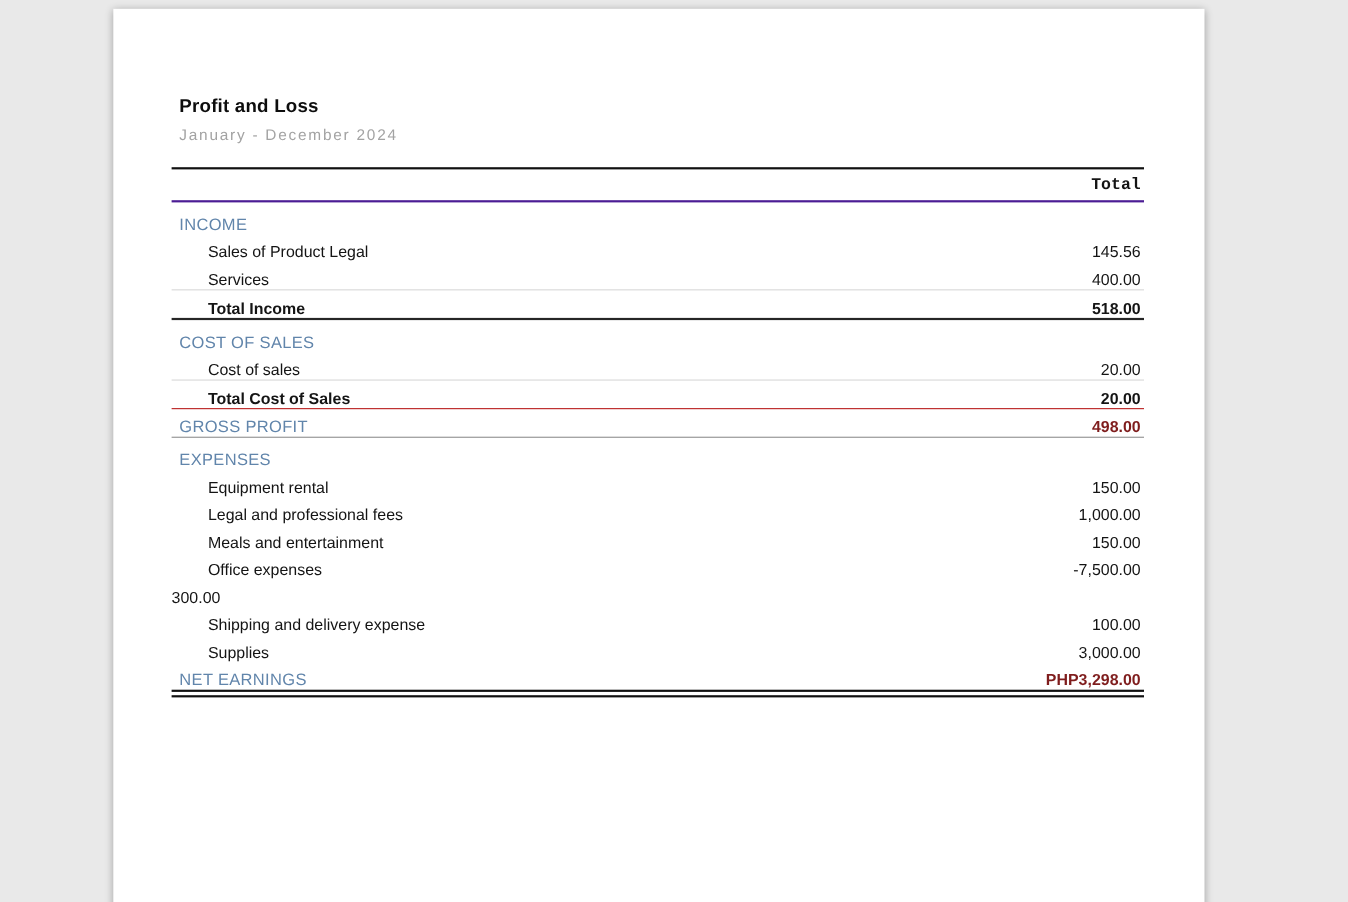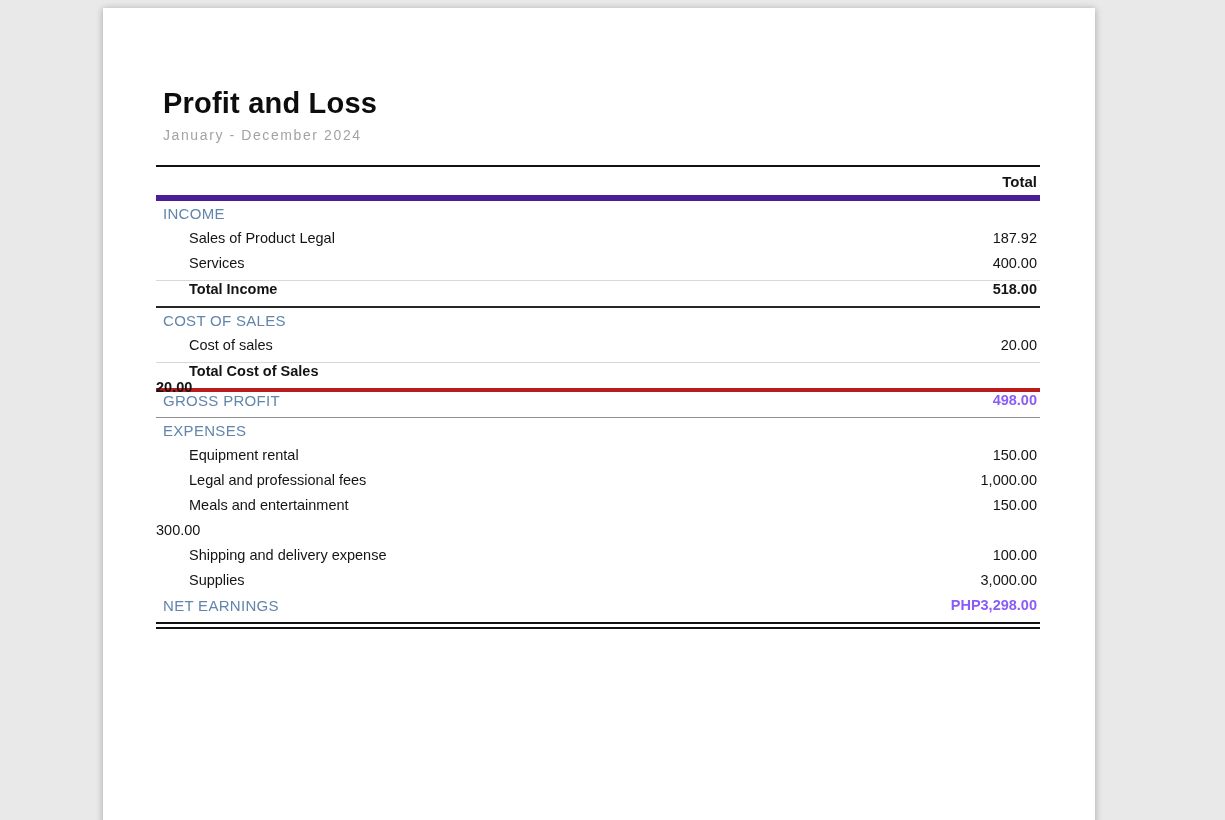--- a/index.html
+++ b/index.html
@@ -27,49 +27,50 @@
   }
   .content {
     margin-left: 53px;
     margin-right: 55px;
     padding-top: 79px;
     color: #141414;
   }
   .report-title {
     margin: 0;
     padding-left: 7px;
-    font-size: 29px;
+    font-size: 17px;
     font-weight: bold;
     color: #0d0d0d;
     letter-spacing: 0.2px;
   }
   .report-subtitle {
     margin-top: 7px;
     padding-left: 7px;
     padding-bottom: 22px;
     font-size: 14px;
     color: #a3a3a3;
     letter-spacing: 1.6px;
     border-bottom: 2.5px solid #111111;
   }
   .header-row {
     display: flex;
     justify-content: flex-end;
     align-items: center;
     height: 28px;
-    border-bottom: 6px solid #4c1d95;
+    border-bottom: 2px solid #4c1d95;
     font-size: 15px;
     font-weight: bold;
     padding-right: 3px;
+    font-family: Liberation Mono, monospace;
   }
   .rows { }
   .row {
     display: flex;
     justify-content: space-between;
-    align-items: flex-start;
+    align-items: flex-end;
     height: 25px;
     font-size: 14.5px;
   }
   .row .label {
     padding-left: 7px;
     white-space: nowrap;
   }
   .row .value {
     padding-right: 3px;
     white-space: nowrap;
@@ -85,36 +86,35 @@
   .row.section .label {
     color: var(--section-color, #6185ab);
     letter-spacing: 0.3px;
   }
   .row.total {
     font-weight: bold;
     border-top: 1px solid #d8d8d8;
     border-bottom: 2px solid #262626;
   }
   .row.total.before-summary {
-    border-bottom: 4px solid #b91c1c;
-    flex-direction: column;
+    border-bottom: 1px solid #b91c1c;
   }
   .row.summary {
     border-bottom: 1.5px solid #8f8f8f;
     margin-bottom: 2px;
     font-size: 15px;
   }
   .row.summary .label {
     color: var(--section-color, #6185ab);
     letter-spacing: 0.3px;
   }
   .row.summary .value {
     font-weight: bold;
     font-size: 14.5px;
-    color: #8b5cf6;
+    color: #7f1d1d;
   }
   .row.summary.final {
     border-bottom: 7px double #111111;
     margin-bottom: 0;
     gap: 16px;
   }
 </style>
 </head>
 <body>
 
@@ -130,21 +130,21 @@
         <span>Total</span>
       </div>
 
       <div class="rows">
           <div class="row section">
     <span class="label">INCOME</span>
     <span class="value"></span>
   </div>
           <div class="row item">
     <span class="label">Sales of Product Legal</span>
-    <span class="value">187.92</span>
+    <span class="value">145.56</span>
   </div>
           <div class="row item">
     <span class="label">Services</span>
     <span class="value">400.00</span>
   </div>
           <div class="row total">
     <span class="label">Total Income</span>
     <span class="value">518.00</span>
   </div>
           <div class="row section">
@@ -173,20 +173,24 @@
   </div>
           <div class="row item">
     <span class="label">Legal and professional fees</span>
     <span class="value">1,000.00</span>
   </div>
           <div class="row item">
     <span class="label">Meals and entertainment</span>
     <span class="value">150.00</span>
   </div>
           <div class="row item">
+    <span class="label">Office expenses</span>
+    <span class="value">-7,500.00</span>
+  </div>
+          <div class="row item">
     <span class="value">300.00</span>
   </div>
           <div class="row item">
     <span class="label">Shipping and delivery expense</span>
     <span class="value">100.00</span>
   </div>
           <div class="row item">
     <span class="label">Supplies</span>
     <span class="value">3,000.00</span>
   </div>

